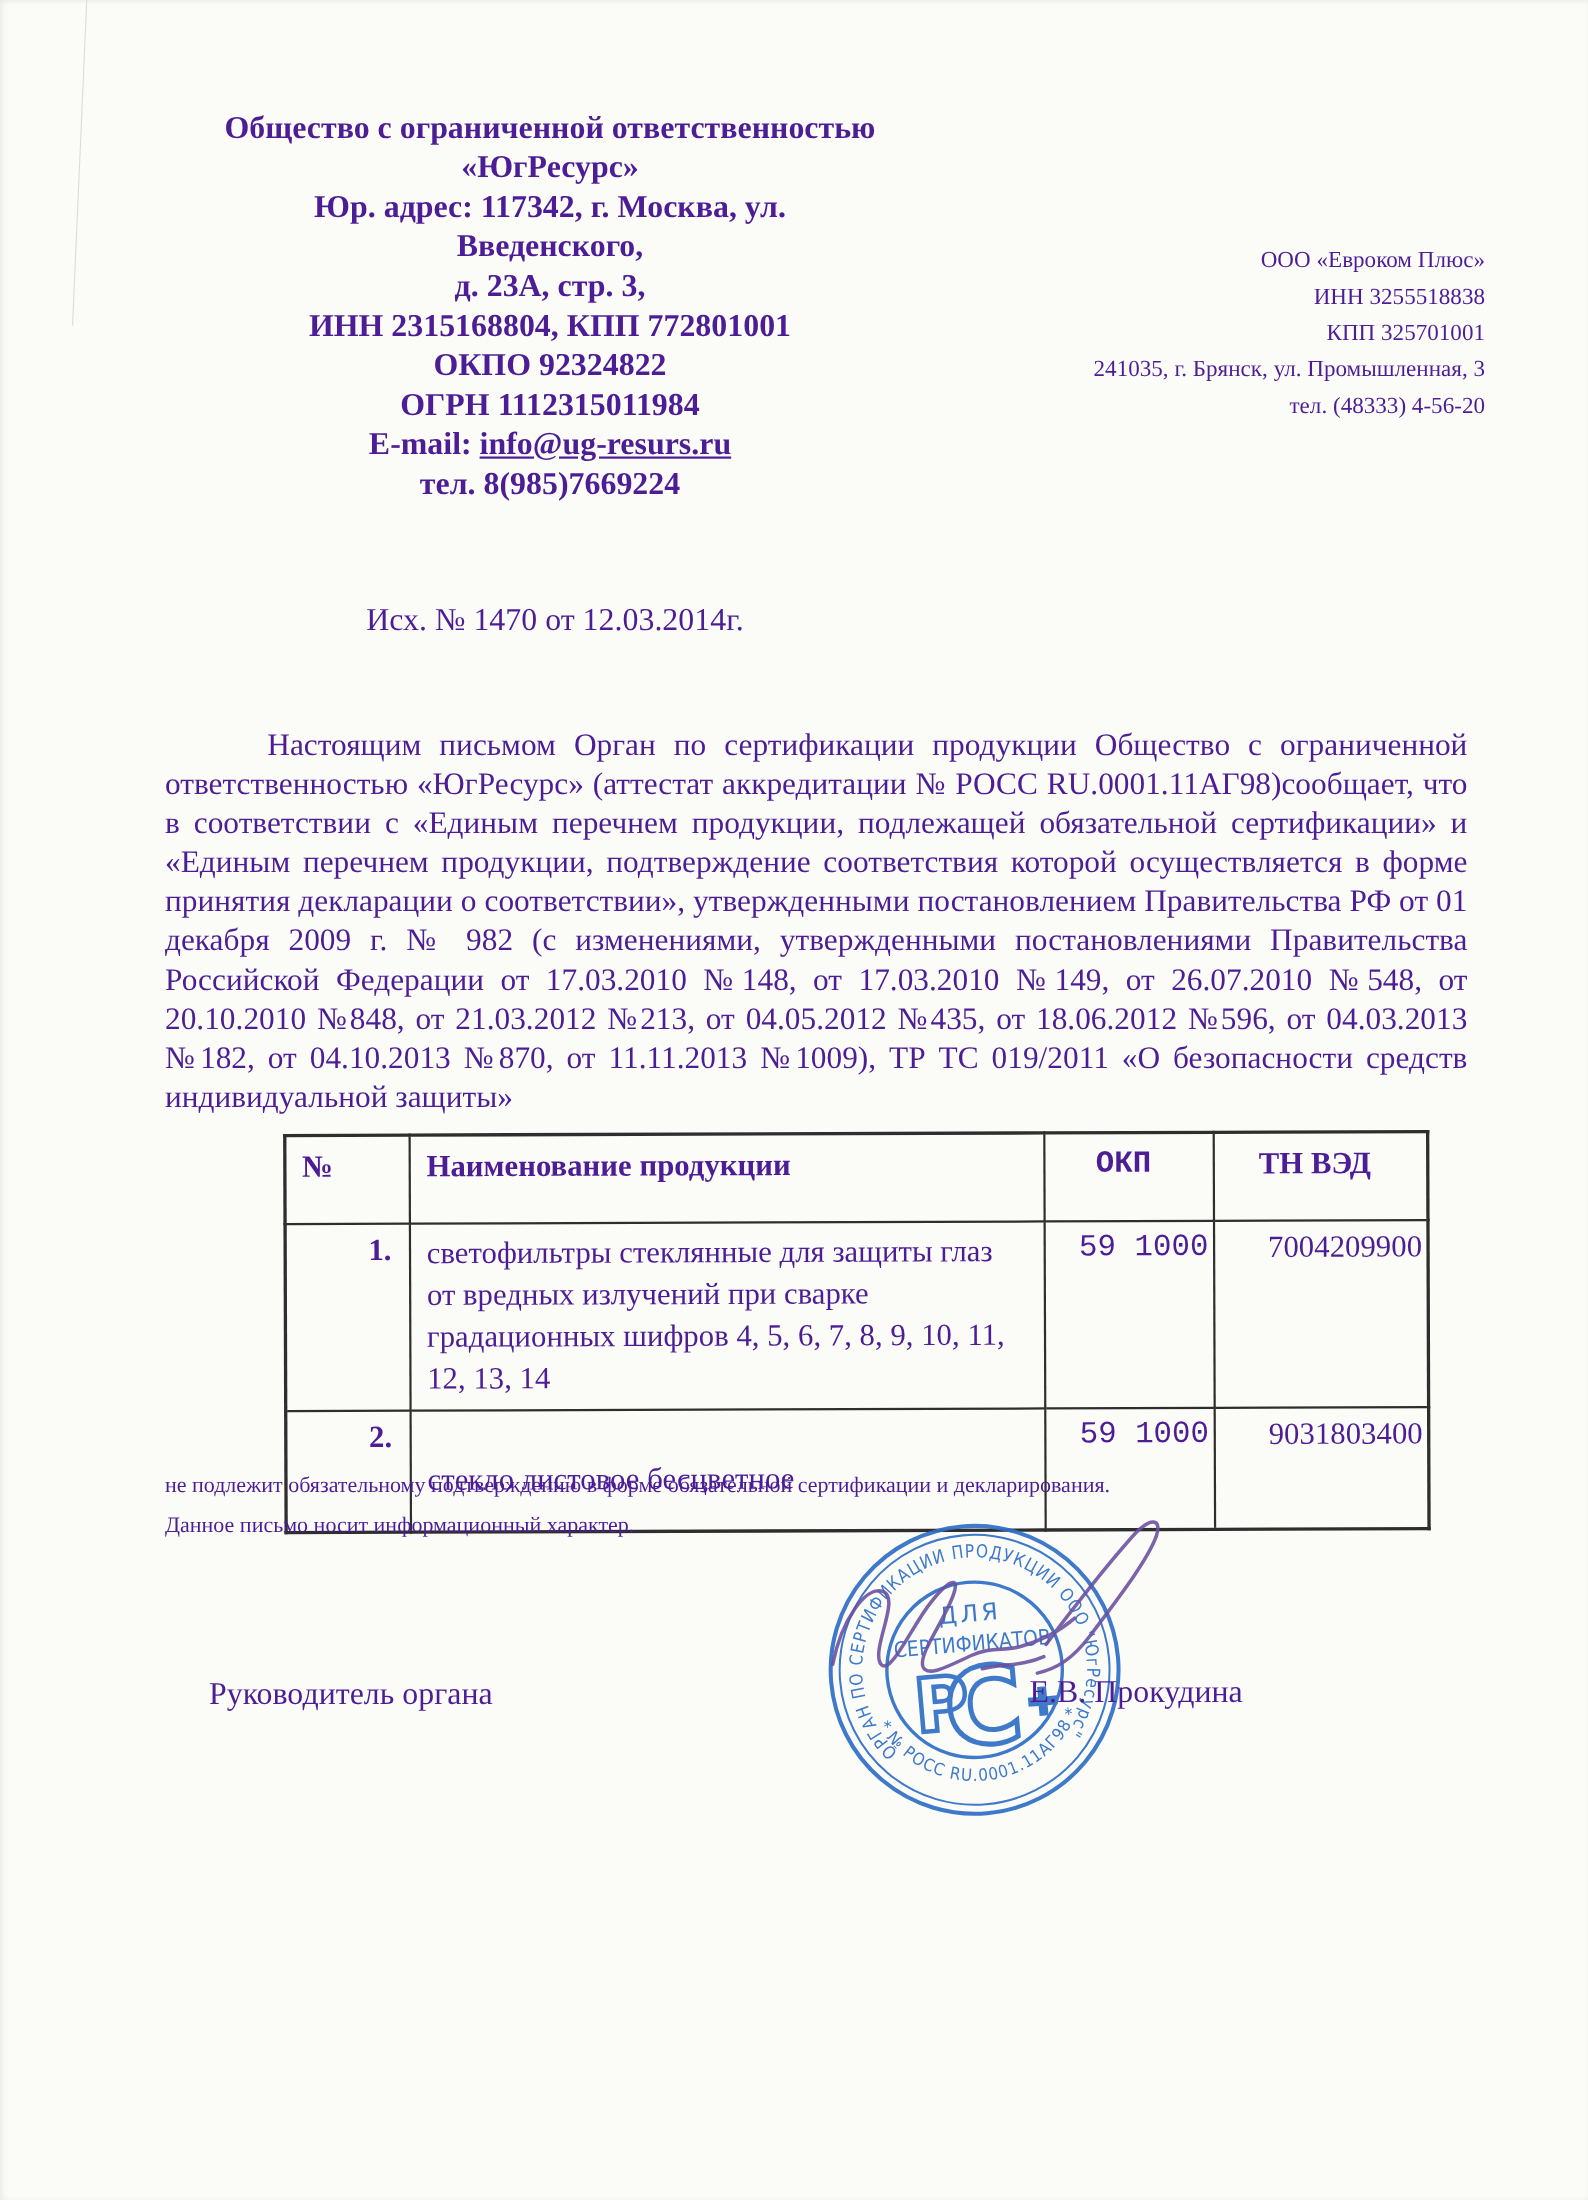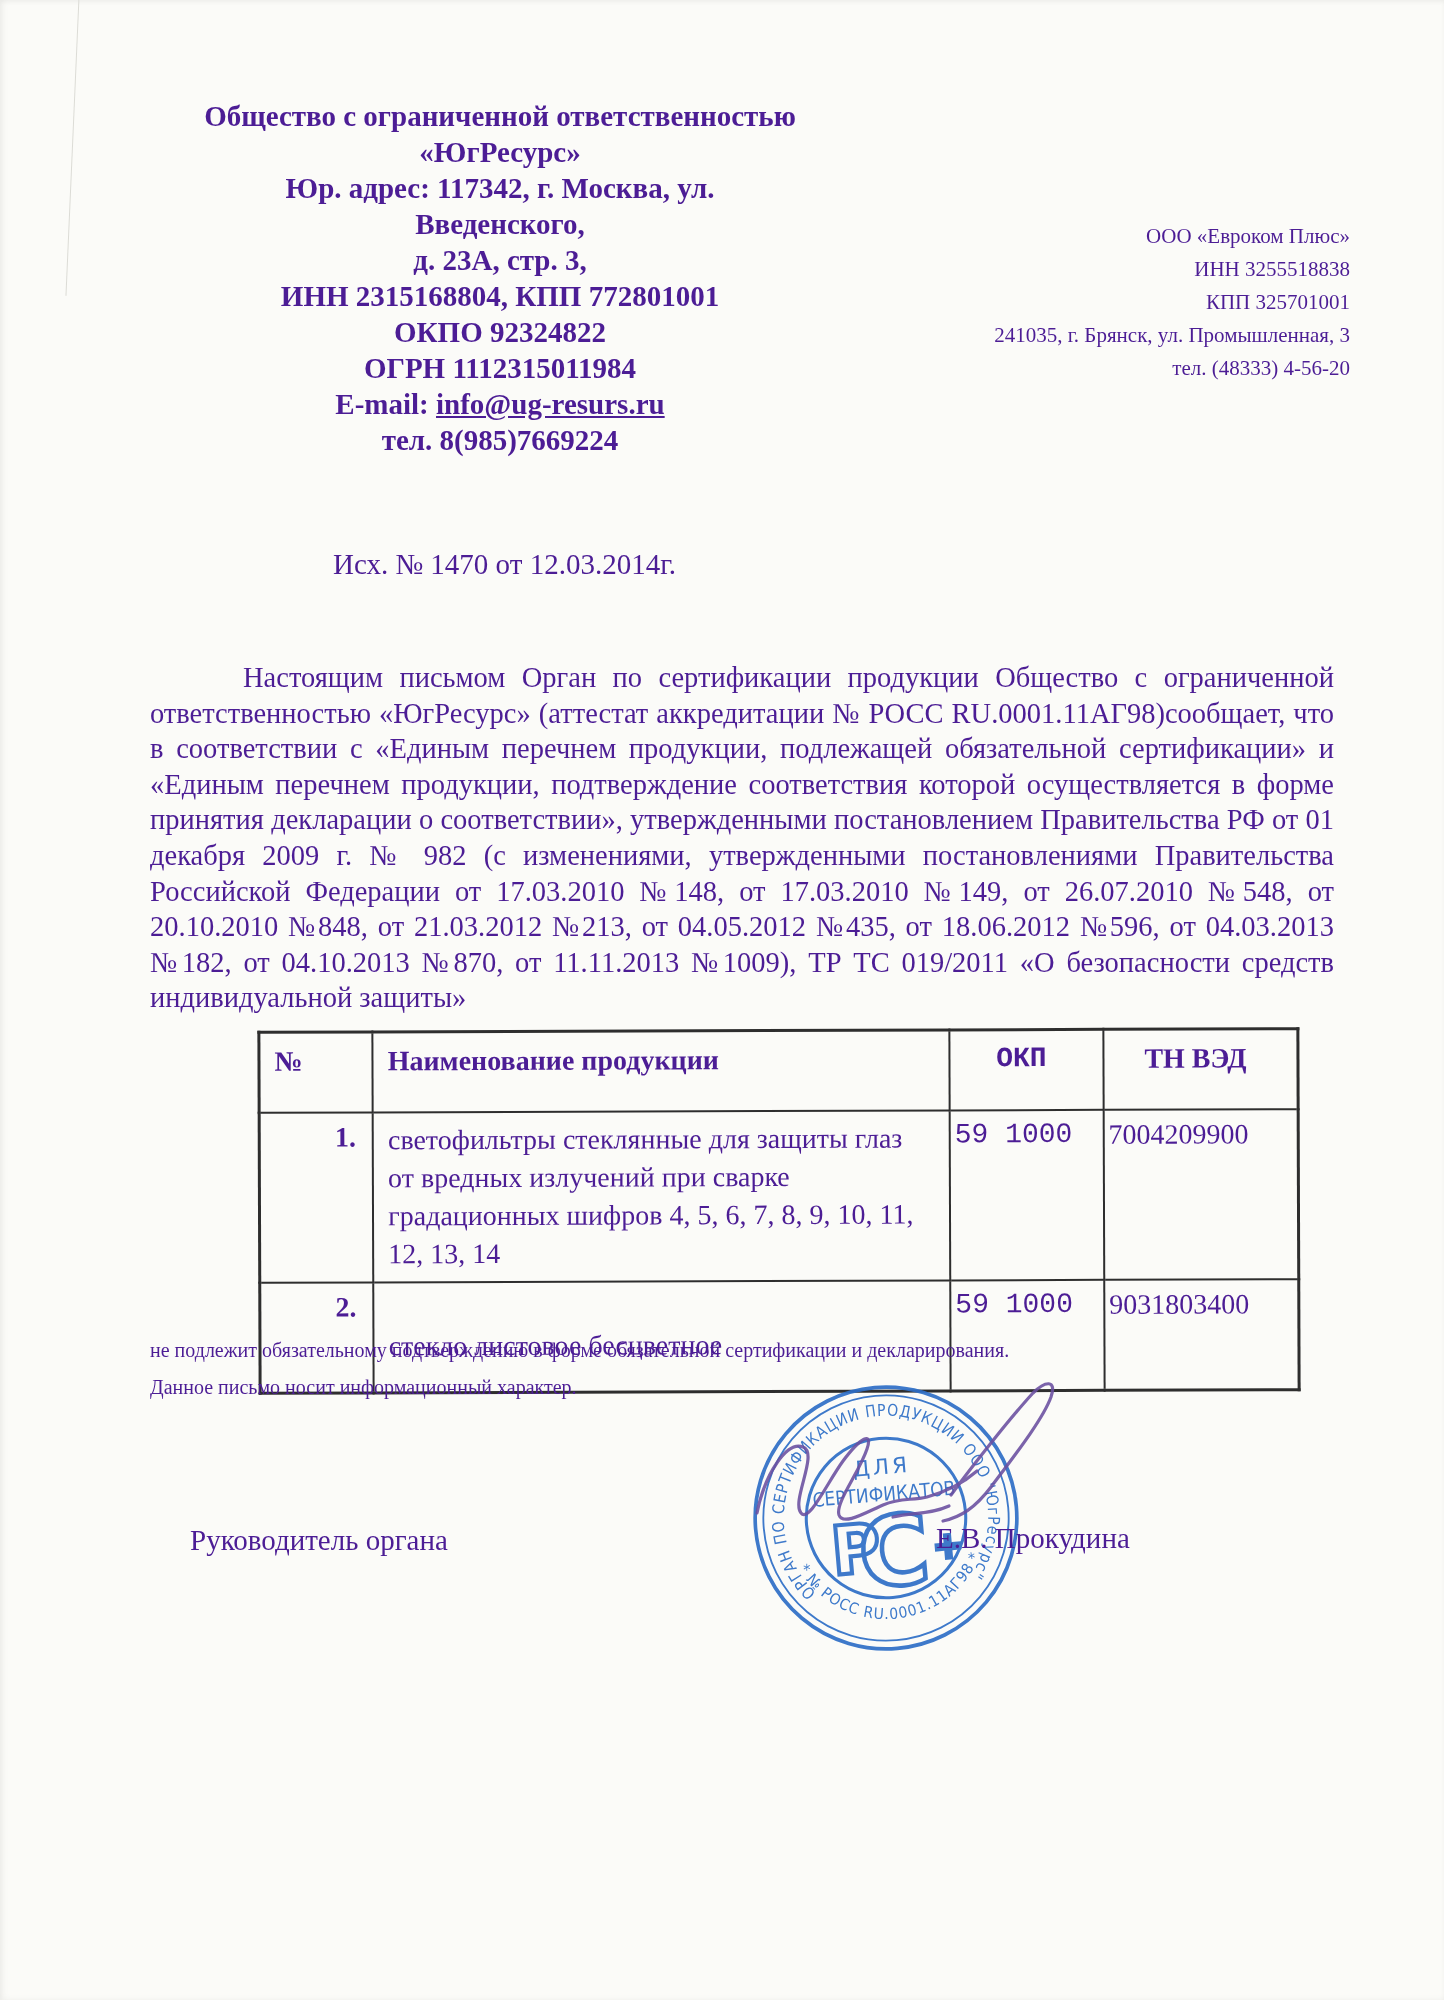--- a/index.html
+++ b/index.html
@@ -46,21 +46,21 @@
   th.c-name, td.c-name {width:595px;}
   th.c-okp,  td.c-okp  {width:152px;font-family:Liberation Mono, monospace;}
   th.c-tnved,td.c-tnved{width:188px;}
   table.products thead th{
     font-weight:bold;text-align:left;padding:12px 10px 34px 14px;
   }
   table.products thead th.c-okp,
   table.products thead th.c-tnved{text-align:center;padding-left:0;}
   td.c-num{font-weight:bold;text-align:right;padding:8px 16px 8px 4px;}
   td.c-name{padding:8px 14px;line-height:38px;}
-  td.c-okp, td.c-tnved{text-align:left;padding:8px 4px;}
+  td.c-okp, td.c-tnved{text-align:right;padding:8px 4px;}
   tr.row-2 td.c-name{padding-top:44px;padding-bottom:26px;}
   
   .closing{
     position:absolute;left:150px;top:1332px;width:1185px;
     font-size:20px;line-height:36.5px;text-align:left;
   }
   .closing p{margin:0;}
   
   .sig-role{position:absolute;left:190px;top:1524px;font-size:29px;}
   .sig-name{position:absolute;left:936px;top:1522px;font-size:29px;z-index:2;}

